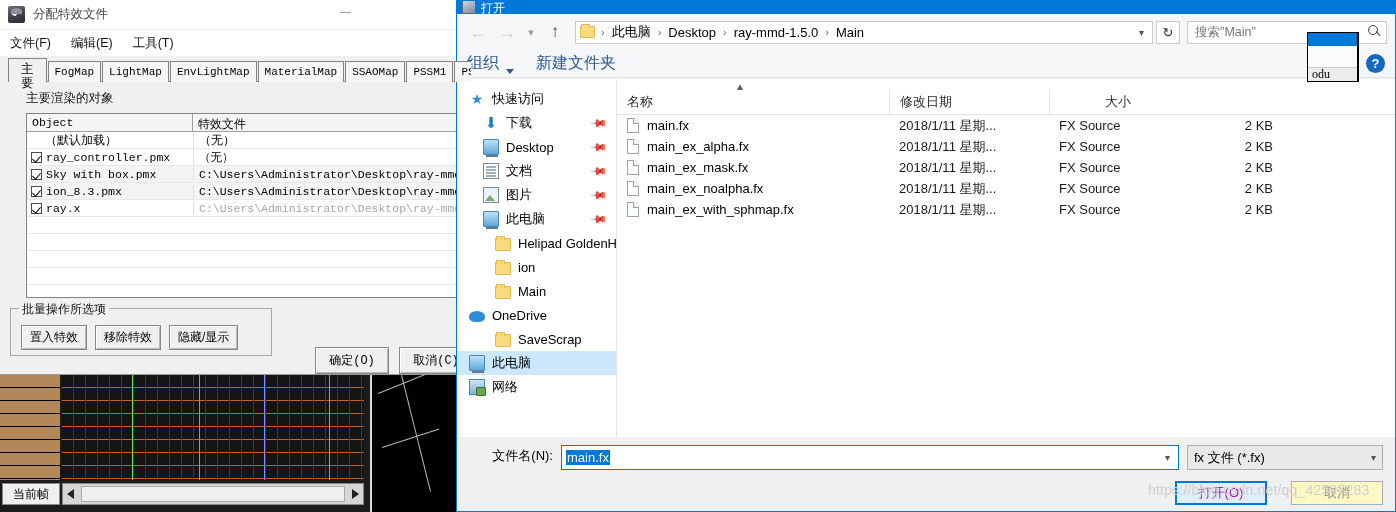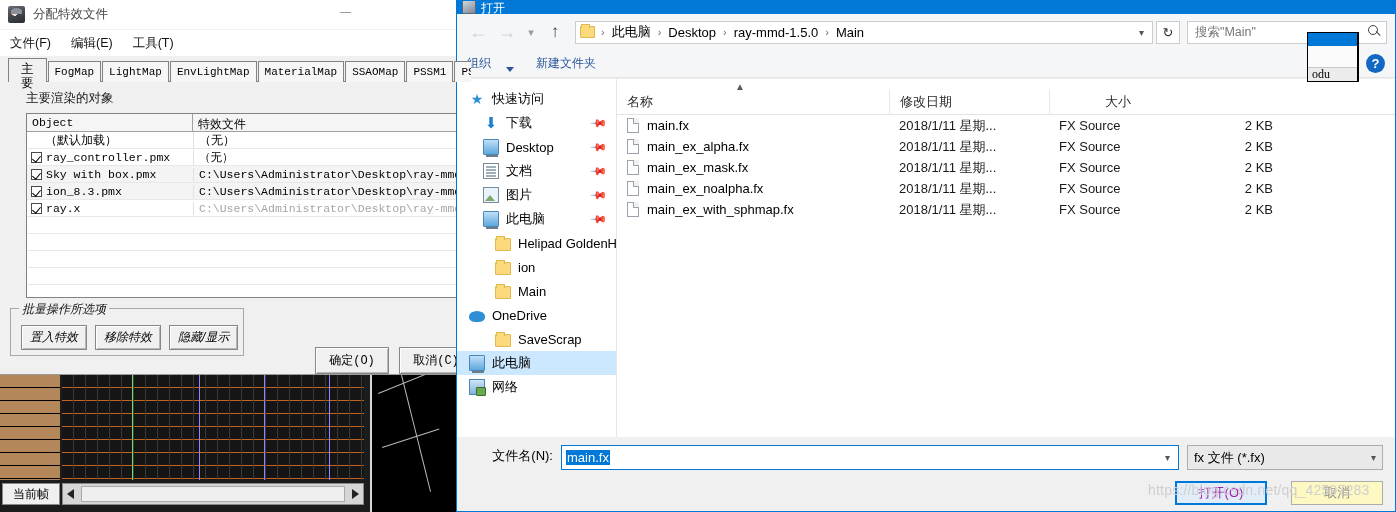--- a/index.html
+++ b/index.html
@@ -75,23 +75,22 @@
   .cbx{
     width:11px;height:11px;border:1px solid #4a4a4a;background:#fff;flex:none;
     position:relative;
   }
   .cbx::after{
     content:""; position:absolute; left:2px; top:1px; width:4px; height:7px;
     border:solid #000; border-width:0 1.6px 1.6px 0; transform:rotate(40deg);
   }
 
   .mmd-group{
-    position:absolute; left:10px; top:308px; width:234px; height:48px;
+    position:absolute; left:10px; top:308px; width:262px; height:48px;
     border:1px solid #a8a8a8;
-    font-style:italic;
   }
   .mmd-group-title{
     position:absolute; left:8px; top:-8px; background:#f0f0f0; padding:0 3px;
     font-size:12px; color:#111;
   }
   .mmd-btn{
     font-size:12px; color:#000; background:#f0f0f0; border:1px solid #878787;
     box-shadow: inset 1px 1px 0 #fff, inset -1px -1px 0 #b8b8b8;
     padding:3px 8px; cursor:default;
   }
@@ -167,21 +166,21 @@
     width:200px;height:23px;background:#fff;border:1px solid #cccccc;display:flex;align-items:center;
     padding:0 4px 0 7px; margin-left:4px;
   }
   .searchbox .ph{ font-size:12.5px; color:#767676; flex:1;}
   .search-ico{ width:14px;height:14px;position:relative;}
   .search-ico::before{content:"";position:absolute;left:0;top:0;width:8px;height:8px;border:1.4px solid #444;border-radius:50%;}
   .search-ico::after{content:"";position:absolute;left:7px;top:8px;width:6px;height:1.4px;background:#444;transform:rotate(45deg);}
 
   .xp-toolbar{ height:28px; background:#f5f6f7; display:flex; align-items:center; padding:0 10px; gap:22px;
     border-bottom:1px solid #e3e3e3; position:relative;}
-  .tb-item{ font-size:12px; color:#2a5699; display:flex; align-items:flex-end; gap:15px;}
+  .tb-item{ font-size:16px; color:#2a5699; display:flex; align-items:flex-end; gap:7px;}
   .tb-caret{ width:0;height:0;border-left:4px solid transparent;border-right:4px solid transparent;border-top:5px solid #2a5699;}
   .tb-right{ margin-left:auto; display:flex; align-items:center; gap:12px; }
   .view-ico{ width:18px;height:13px;position:relative;}
   .view-ico .col{position:absolute;left:0;top:0;width:5px;height:13px;border:1px solid #8a8a8a;}
   .view-ico .l1,.view-ico .l2,.view-ico .l3{position:absolute;left:8px;height:1.6px;background:#6f6f6f;}
   .view-ico .l1{top:1px;width:10px;} .view-ico .l2{top:5.5px;width:8px;} .view-ico .l3{top:10px;width:10px;}
   .view-caret{ width:0;height:0;border-left:4px solid transparent;border-right:4px solid transparent;border-top:5px solid #4a4a4a;}
   .help-ico{ width:19px;height:19px;border-radius:50%;background:#1268c3;color:#fff;font-size:13px;
     display:flex;align-items:center;justify-content:center;font-weight:bold;}
 

